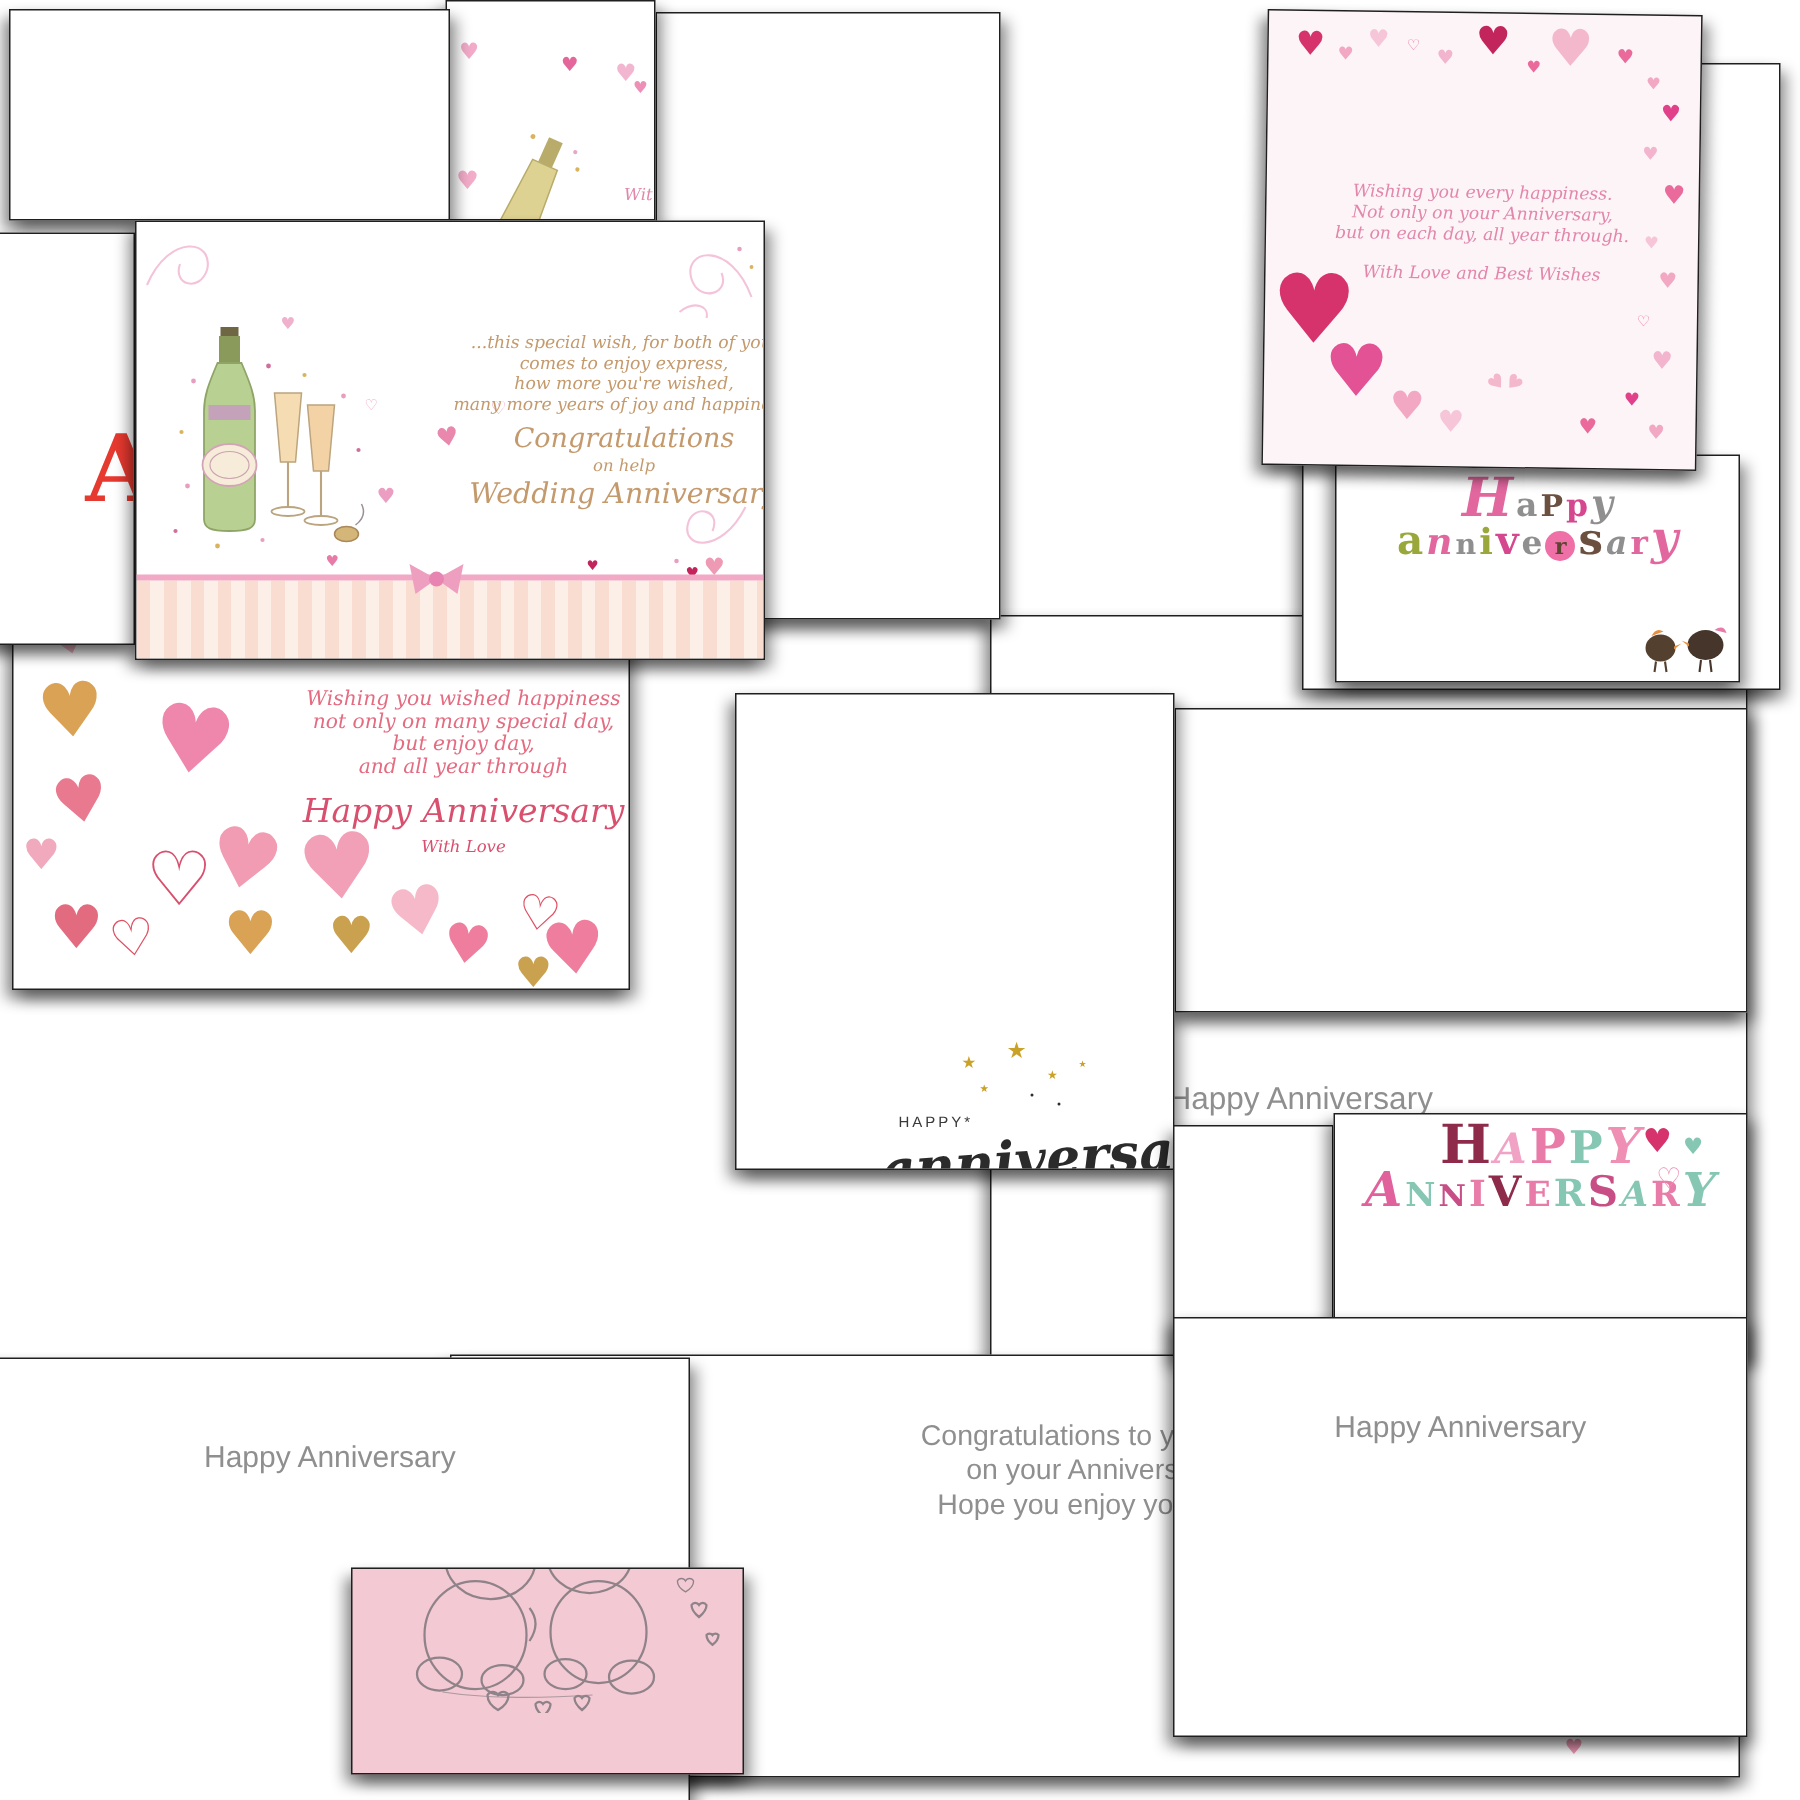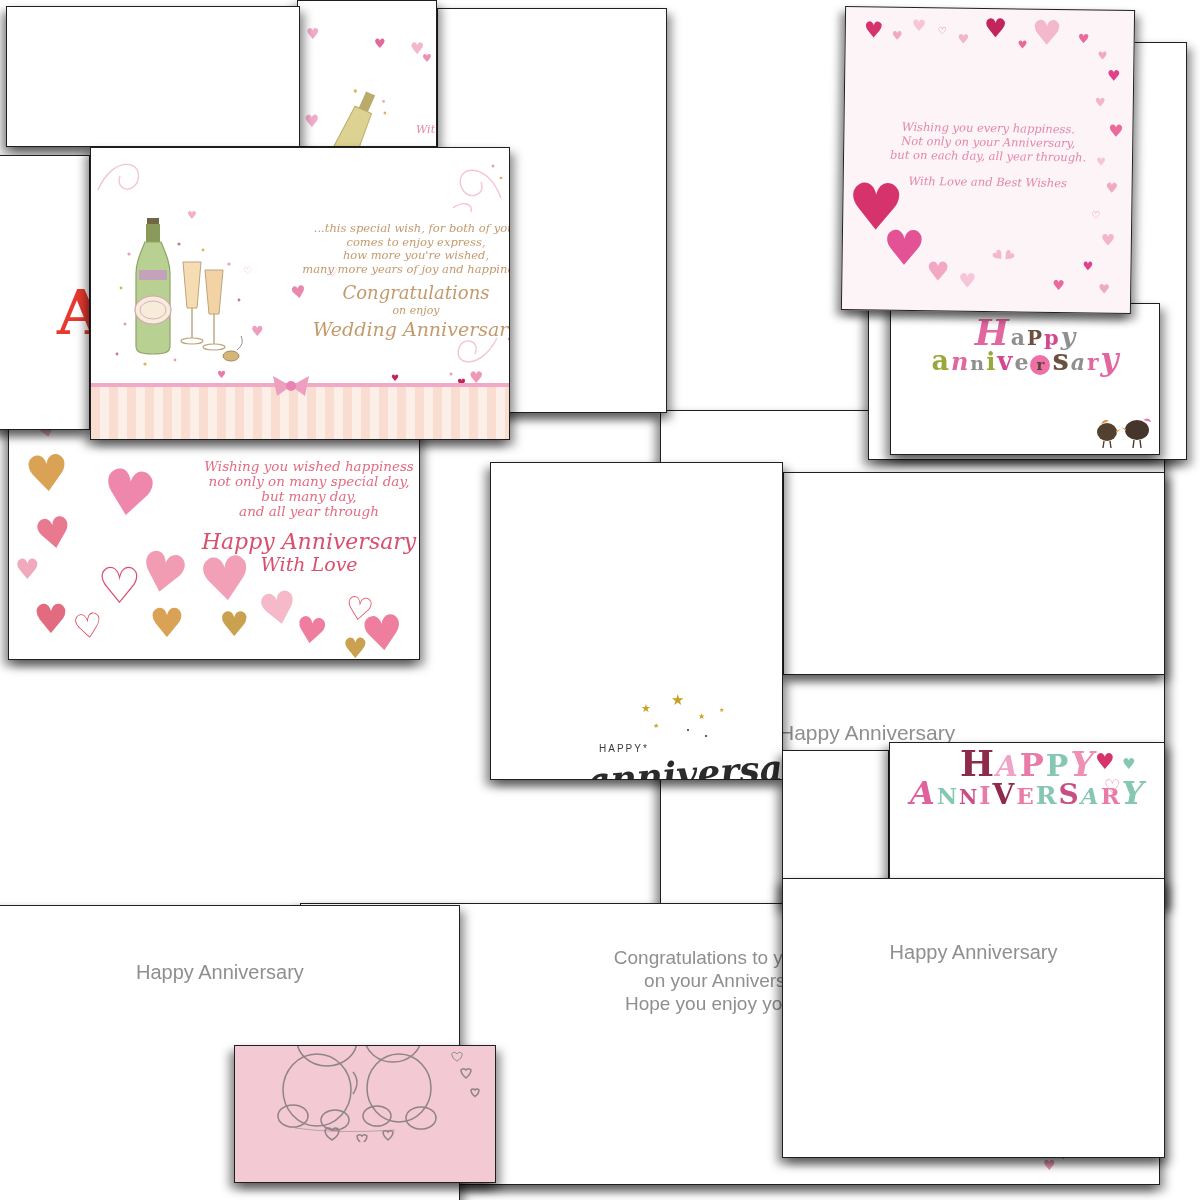--- a/index.html
+++ b/index.html
@@ -23,21 +23,21 @@
   .stripe-band{position:absolute;left:0;right:0;bottom:0;height:52px;border-top:4px solid #f1a9c5;
      background:repeating-linear-gradient(90deg,#f8ddd0 0 9px,#fcefe8 9px 18px);}
   
   .pink-verse{position:absolute;left:0;top:112px;width:100%;text-align:center;
       font-family:"DejaVu Serif",serif;font-style:italic;color:#e287ab;font-size:11.5px;line-height:14px;}
   .pink-closing{margin-top:12px;font-size:11.5px;}
   
   .rose-verse{position:absolute;left:170px;top:108px;width:260px;text-align:center;
       font-family:"DejaVu Serif",serif;font-style:italic;color:#e46b80;font-size:13.5px;line-height:15px;}
   .rose-script{font-size:22px;color:#d94f6e;line-height:30px;margin-top:8px;}
-  .rose-closing{font-size:19px;color:#d94f6e;}
+  .rose-closing{font-size:11px;color:#d94f6e;}
   
   .letters{white-space:nowrap;}
   .letters span{display:inline-block;font-family:"DejaVu Serif",serif;font-weight:bold;
       margin:0 1px;line-height:1;vertical-align:baseline;}
   .letters .dot{background:#ef6fa7;border-radius:50%;width:20px;height:20px;
       text-align:center;line-height:20px;}
   .star{position:absolute;color:#c9a227;font-family:"DejaVu Sans",sans-serif;line-height:1;}
 </style>
 </head>
 <body>
@@ -178,21 +178,21 @@
     <span class="h" style="left:140px;top:252px;color:#d9a254;font-size:40px;">♥</span>
     <span class="h" style="left:210px;top:256px;color:#caa14f;font-size:34px;">♥</span>
     <span class="h" style="left:250px;top:236px;color:#f5b9c9;font-size:44px;transform:rotate(-12deg);">♥</span>
     <span class="h" style="left:286px;top:262px;color:#ef7d9d;font-size:36px;transform:rotate(8deg);">♥</span>
     <span class="h" style="left:336px;top:242px;color:#e04f63;font-size:32px;transform:rotate(8deg);">♡</span>
     <span class="h" style="left:352px;top:258px;color:#ef7d9d;font-size:48px;transform:rotate(-6deg);">♥</span>
     <span class="h" style="left:334px;top:284px;color:#caa14f;font-size:28px;">♥</span>
     <div class="rose-verse">
       <div>Wishing you wished happiness</div>
       <div>not only on many special day,</div>
-      <div>but many day,</div>
+      <div>but enjoy day,</div>
       <div>and all year through</div>
       <div class="rose-script">Happy Anniversary</div>
       <div class="rose-closing">With Love</div>
     </div>
   </div>
 
   <div class="card" style="left:-30px;top:905px;width:490px;height:300px;z-index:2;">
     <div class="gray-msg" style="position:absolute;left:165px;top:55px;font-size:20px;white-space:nowrap;">Happy Anniversary</div>
   </div>
 
@@ -250,21 +250,21 @@
     <span class="h" style="left:378px;top:222px;color:#ef9ab5;font-size:16px;">♥</span>
     <span class="h" style="left:366px;top:230px;color:#c2255c;font-size:10px;">♥</span>
     <div class="gold-verse">
       <div>...this special wish, for both of you,</div>
       <div>comes to enjoy express,</div>
       <div>how more you're wished,</div>
       <div>many more years of joy and happiness.</div>
     </div>
     <div class="gold-script">
       <div class="l1">Congratulations</div>
-      <div class="l2">on enjoy</div>
+      <div class="l2">on help</div>
       <div class="l3">Wedding Anniversary</div>
     </div>
     <div class="stripe-band"></div>
     <svg width="44" height="26" viewBox="0 0 44 26" style="position:absolute;left:178px;bottom:40px;">
       <path d="M22,13 L4,3 L8,23 Z" fill="#ee9fc0"></path>
       <path d="M22,13 L40,3 L36,23 Z" fill="#ee9fc0"></path>
       <circle cx="22" cy="13" r="5" fill="#e784b1"></circle>
     </svg>
   </div>
 

